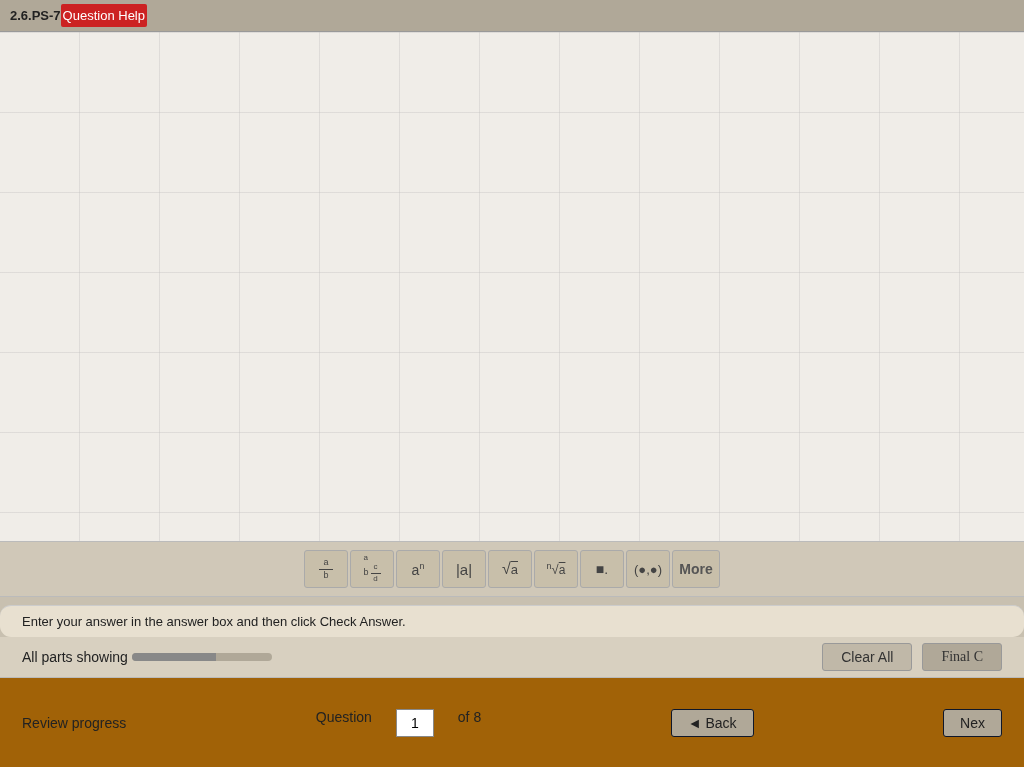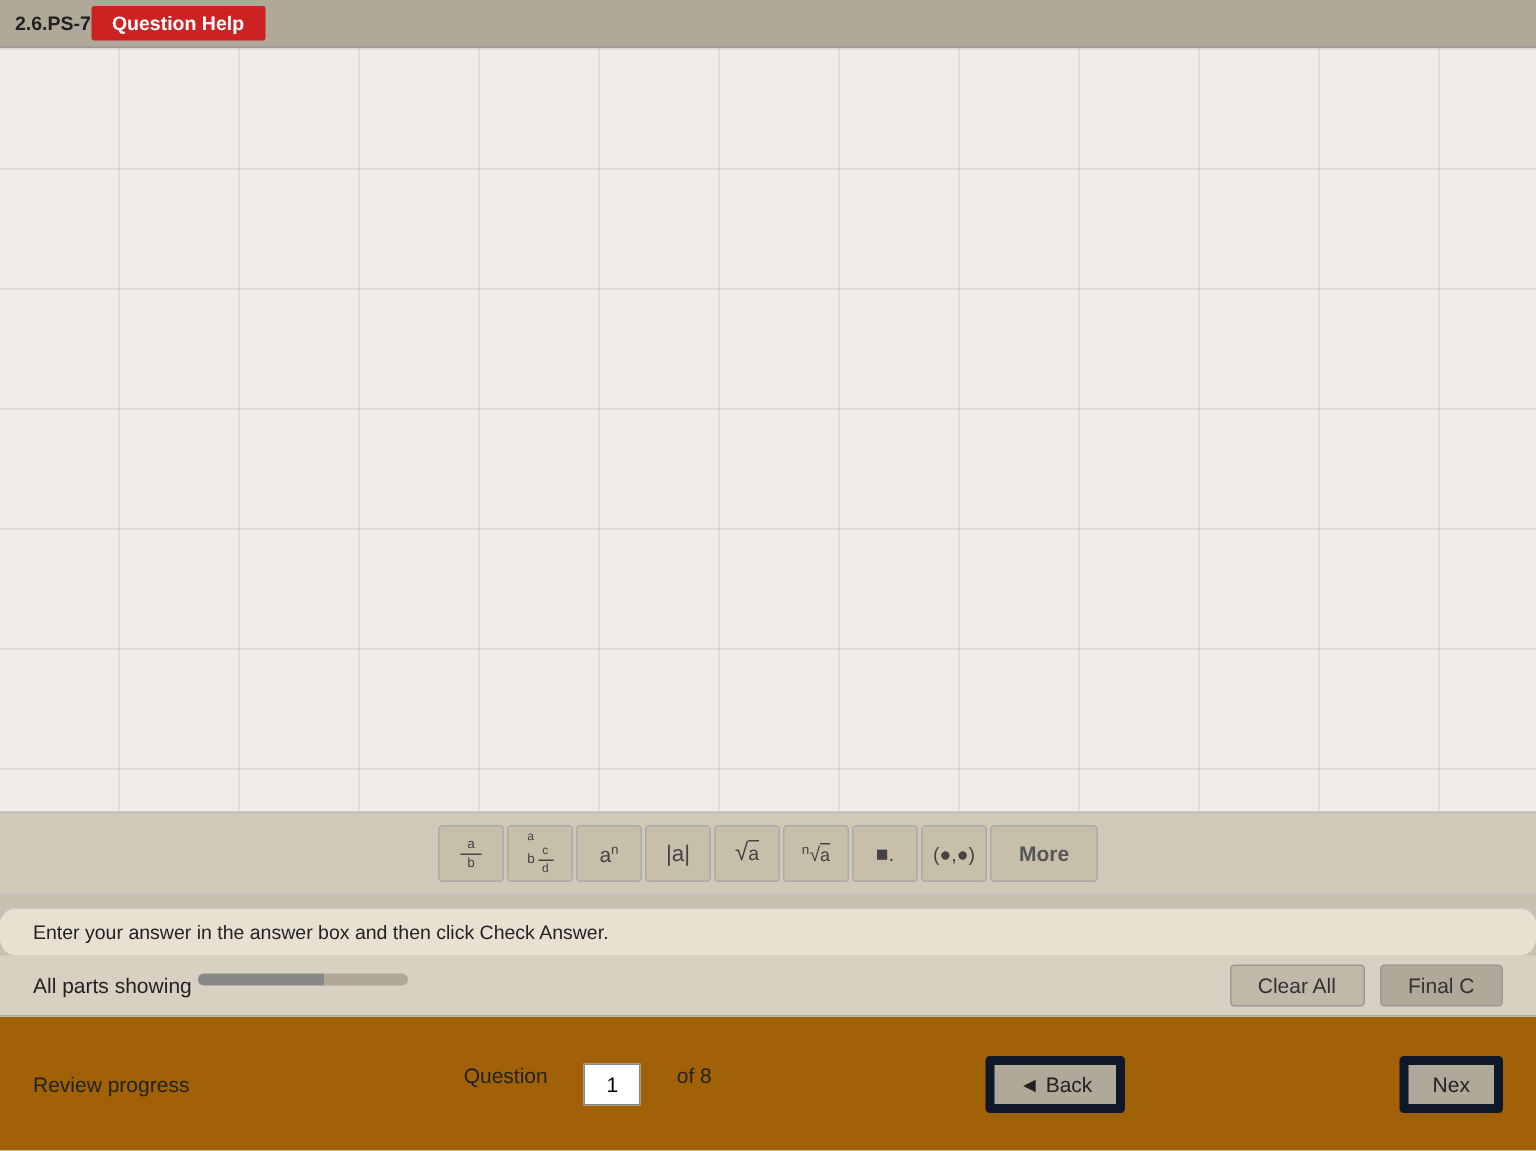--- a/index.html
+++ b/index.html
@@ -23,22 +23,22 @@
     }
     .problem-id {
       font-size: 13px;
       color: #222;
       font-weight: bold;
     }
     .question-help-btn {
       background: #cc2222;
       color: white;
       font-size: 13px;
-      font-weight: bold;
-      padding: 4px 14px;
+      font-weight: normal;
+      padding: 4px 2px;
       border: none;
       cursor: pointer;
       border-radius: 2px;
     }
 
     
     .main-content {
       background: #f0ede8;
       margin: 0;
       padding: 18px 22px 10px 22px;
@@ -126,21 +126,21 @@
       height: 38px;
       cursor: pointer;
       display: flex;
       align-items: center;
       justify-content: center;
       font-size: 16px;
       color: #444;
     }
 
     .math-btn.more-btn {
-      width: 72px;
+      width: 48px;
       font-size: 14px;
       font-weight: bold;
       color: #555;
     }
 
     
     .instruction-bar {
       background: #e8e0d0;
       padding: 8px 22px;
       font-size: 13px;
@@ -160,20 +160,21 @@
       display: flex;
       align-items: center;
       justify-content: space-between;
       position: absolute;
       bottom: 90px;
       left: 0;
       right: 0;
     }
     .parts-left {
       display: flex;
+      align-items: center;
       gap: 4px;
     }
     .parts-label {
       font-size: 14px;
       color: #222;
     }
     .parts-progress {
       width: 140px;
       height: 8px;
       background: #b0a898;
@@ -195,20 +196,21 @@
       cursor: pointer;
     }
     .final-check-btn {
       background: #b0a898;
       border: 1px solid #999;
       border-radius: 3px;
       padding: 5px 18px;
       font-size: 14px;
       color: #333;
       cursor: pointer;
+      font-family: Liberation Serif, serif;
     }
 
     
     .nav-bar {
       background: #a16207;
       padding: 8px 22px;
       display: flex;
       align-items: center;
       justify-content: space-between;
       position: absolute;
@@ -232,21 +234,21 @@
     .question-num-input {
       width: 38px;
       height: 28px;
       border: 1px solid #888;
       text-align: center;
       font-size: 14px;
       background: white;
     }
     .nav-btn {
       background: #b0a898;
-      border: 6px solid #0f172a;
+      border: 1px solid #0f172a;
       border-radius: 3px;
       padding: 5px 16px;
       font-size: 14px;
       color: #222;
       cursor: pointer;
     }
 
     
     .frac-icon {
       display: flex;

